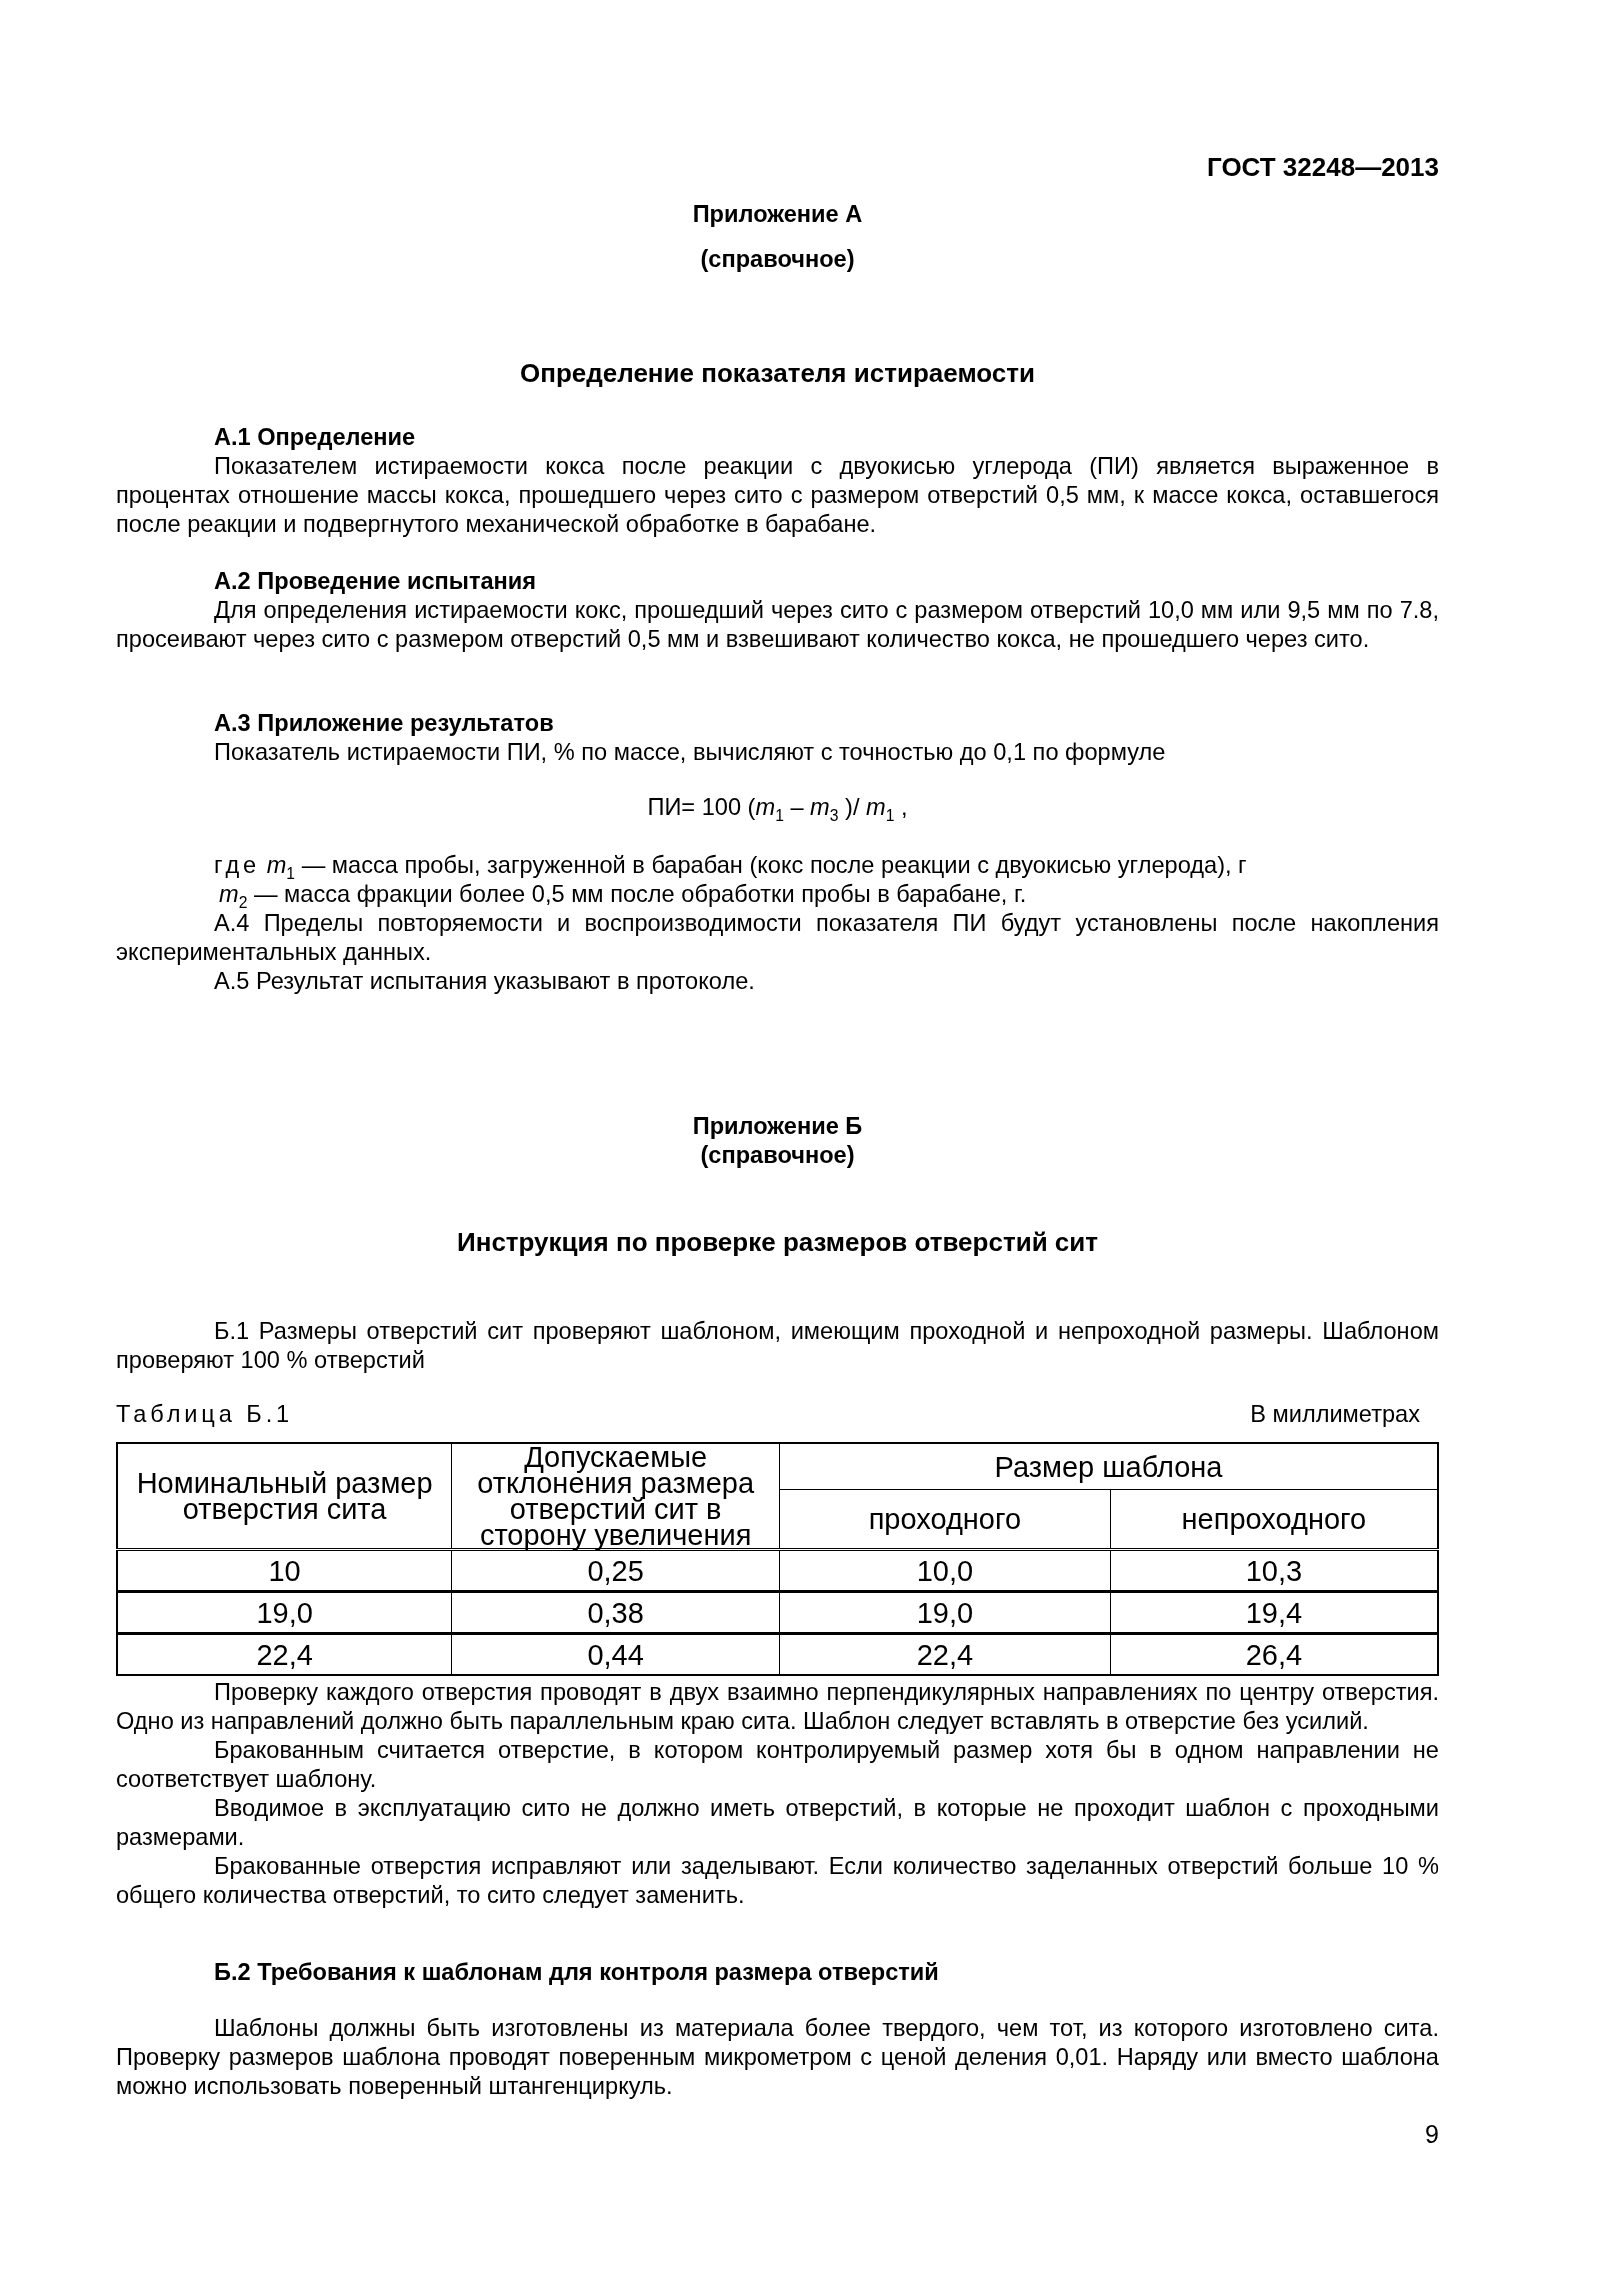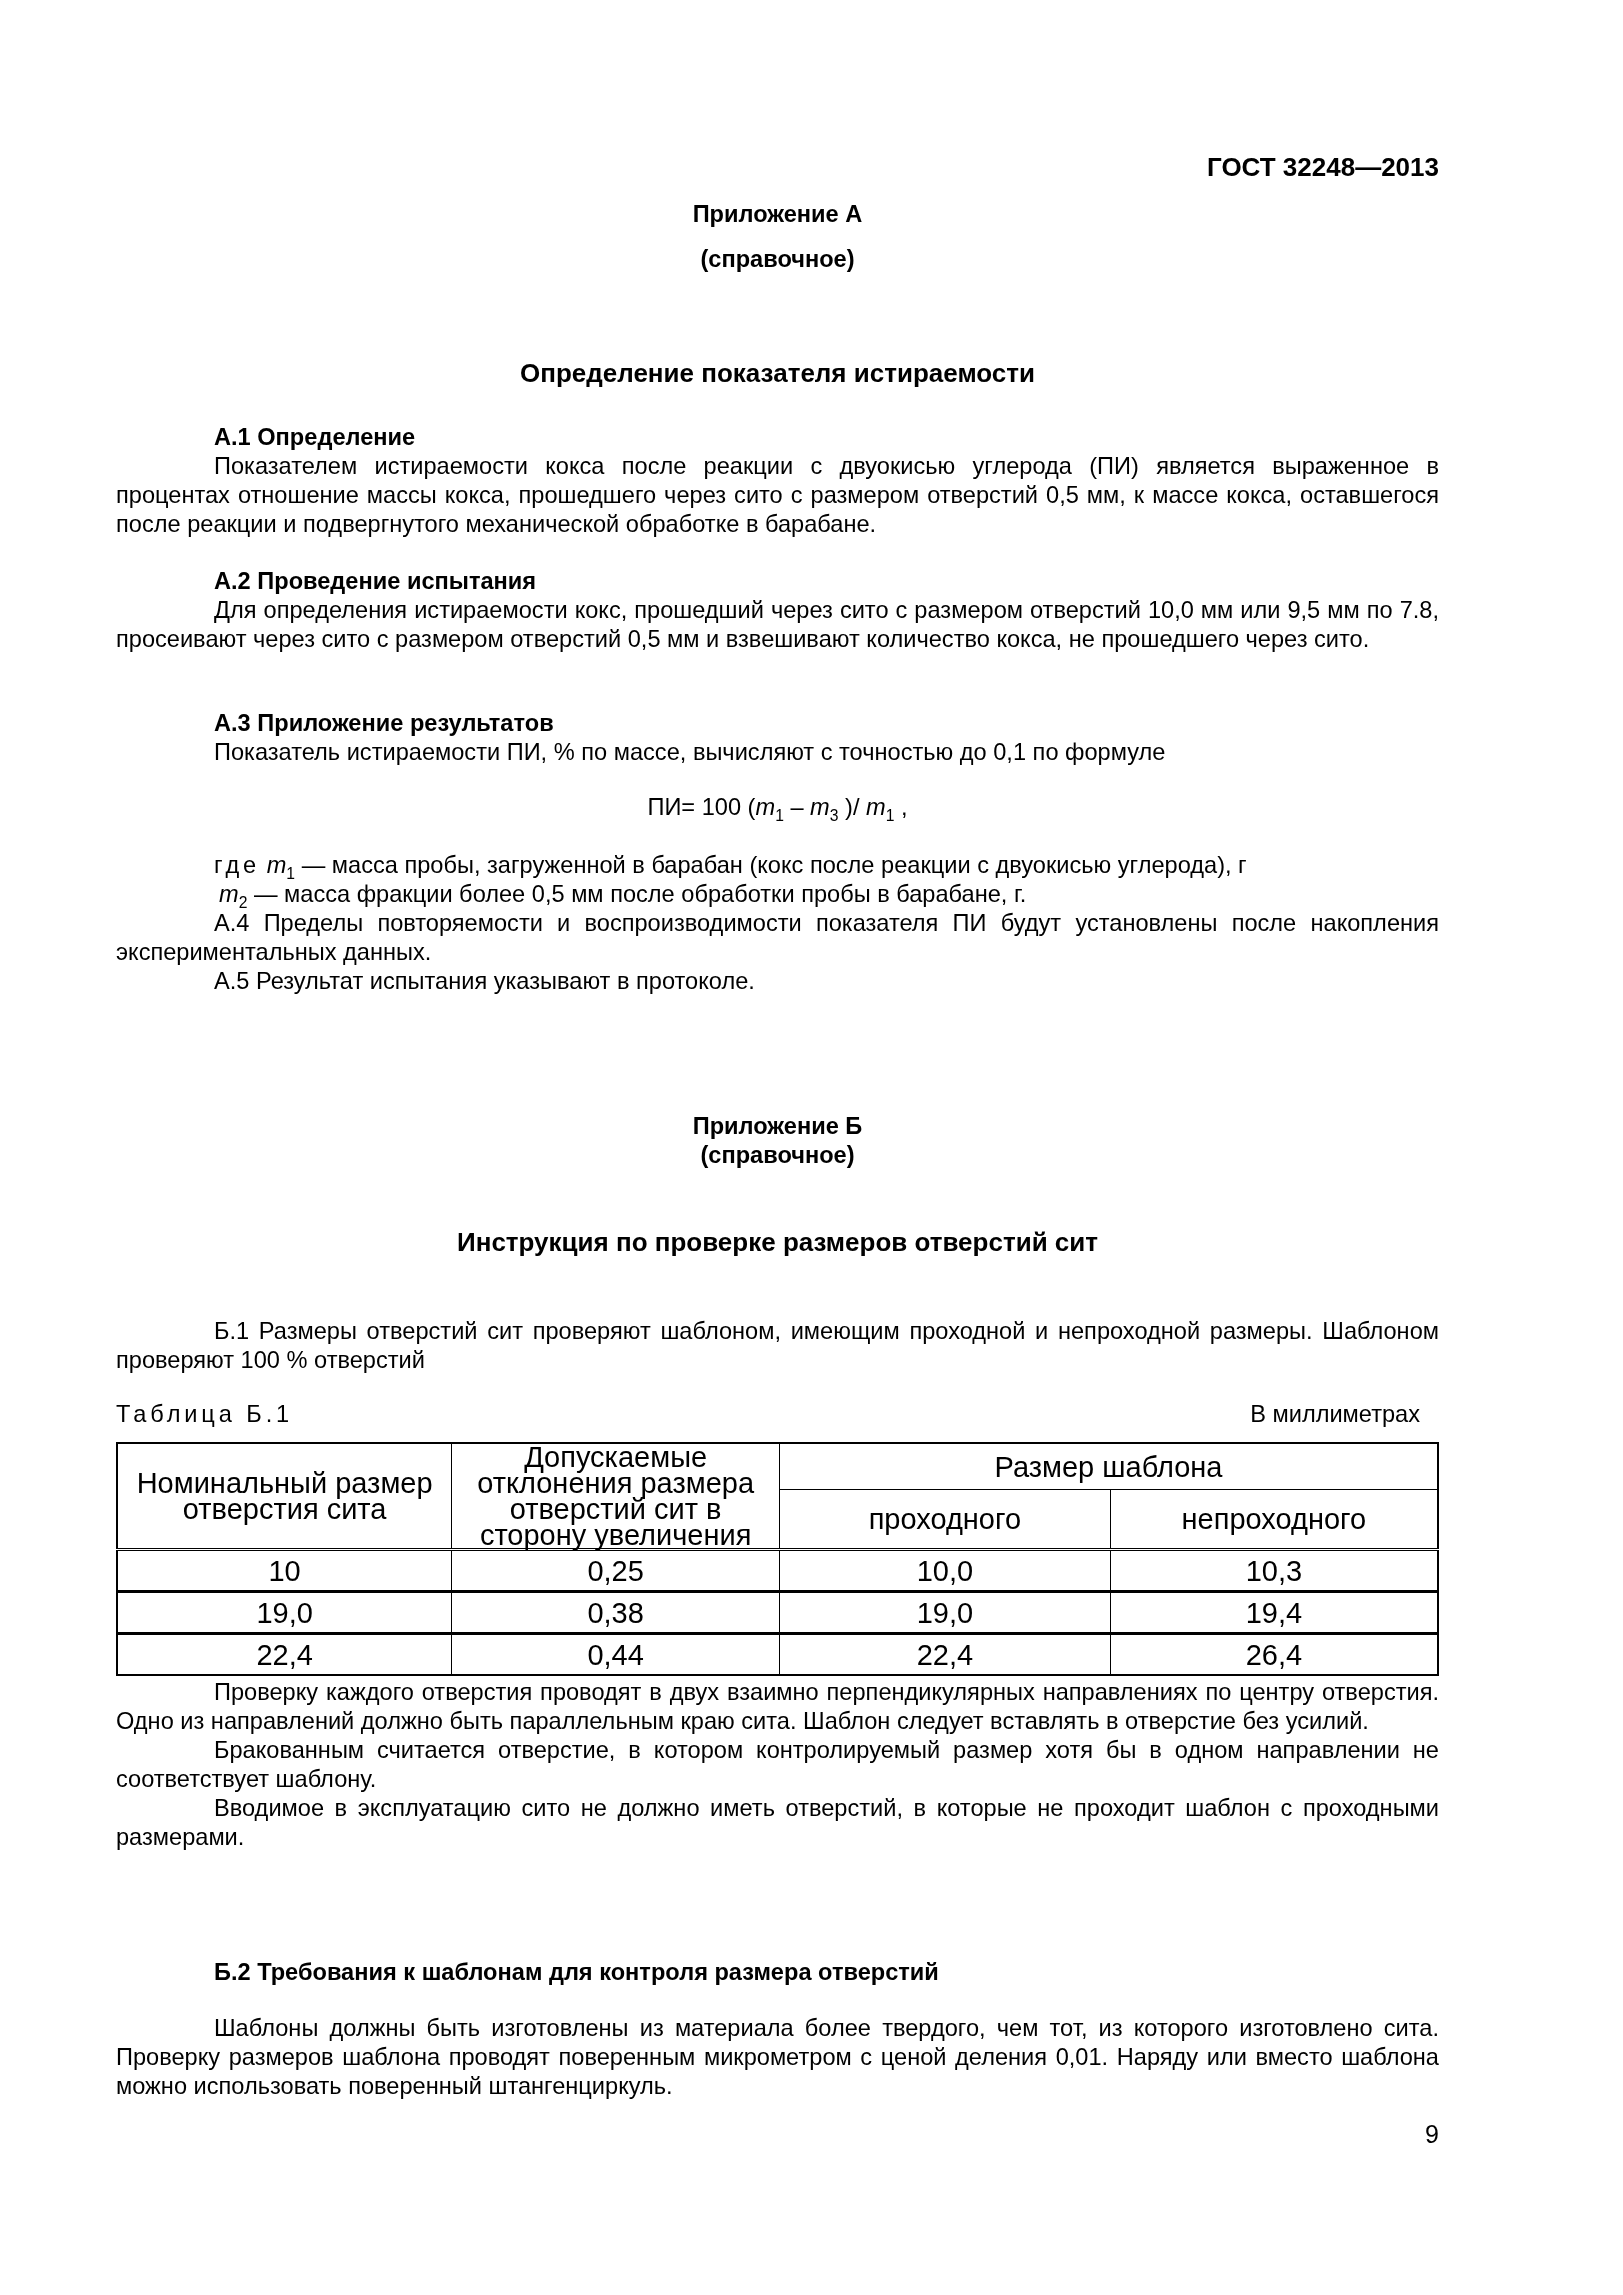--- a/index.html
+++ b/index.html
@@ -125,20 +125,21 @@
     <td>22,4</td>
     <td>26,4</td>
   </tr>
 </tbody>
   </table>
 
 <div class="abs text-block" style="top:1678px;">
   <p class="para">Проверку каждого отверстия проводят в двух взаимно перпендикулярных направлениях по центру отверстия. Одно из направлений должно быть параллельным краю сита. Шаблон следует вставлять в отверстие без усилий.</p>
   <p class="para">Бракованным считается отверстие, в котором контролируемый размер хотя бы в одном направлении не соответствует шаблону.</p>
   <p class="para">Вводимое в эксплуатацию сито не должно иметь отверстий, в которые не проходит шаблон с проходными размерами.</p>
+  <p class="para">Бракованные отверстия исправляют или заделывают. Если количество заделанных отверстий больше 10 % общего количества отверстий, то сито следует заменить.</p>
 </div>
 
 <div class="abs text-block" style="top:1958px;">
   <p class="subhead">Б.2 Требования к шаблонам для контроля размера отверстий</p>
 </div>
 <div class="abs text-block" style="top:2014px;">
   <p class="para">Шаблоны должны быть изготовлены из материала более твердого, чем тот, из которого изготовлено сита. Проверку размеров шаблона проводят поверенным микрометром с ценой деления 0,01. Наряду или вместо шаблона можно использовать поверенный штангенциркуль.</p>
 </div>
 
 <div class="abs page-num">9</div>

